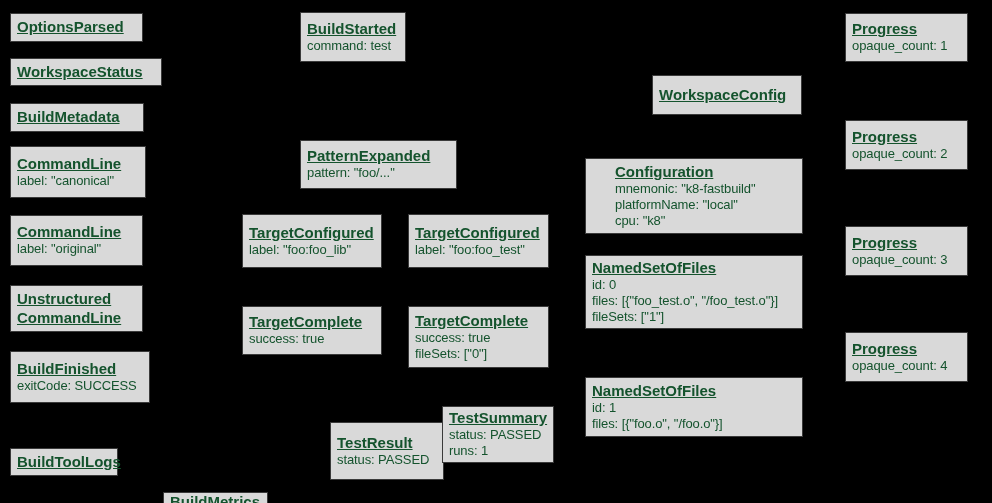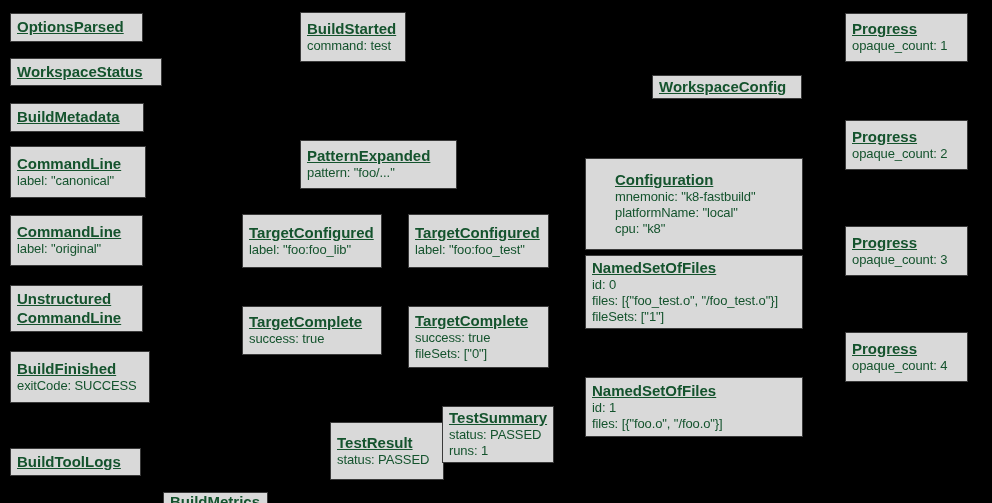--- a/index.html
+++ b/index.html
@@ -71,21 +71,21 @@
   <div class="node" style="left:10px; top:285px; width:133px; height:47px;">
     <div class="node-title">Unstructured</div>
     <div class="node-title">CommandLine</div>
   </div>
 
   <div class="node" style="left:10px; top:351px; width:140px; height:52px;">
     <div class="node-title">BuildFinished</div>
     <div class="node-detail">exitCode: SUCCESS</div>
   </div>
 
-  <div class="node" style="left:10px; top:448px; width:131px; height:28px;">
+  <div class="node" style="left:10px; top:448px; width:108px; height:28px;">
     <div class="node-title">BuildToolLogs</div>
   </div>
 
   <div class="node" style="left:163px; top:448px; width:105px; height:20px;margin-top:44px;">
     <div class="node-title">BuildMetrics</div>
   </div>
 
   <div class="node" style="left:300px; top:12px; width:106px; height:50px;">
     <div class="node-title">BuildStarted</div>
     <div class="node-detail">command: test</div>
@@ -121,25 +121,25 @@
     <div class="node-title">TestResult</div>
     <div class="node-detail">status: PASSED</div>
   </div>
 
   <div class="node" style="left:442px; top:406px; width:112px; height:57px;">
     <div class="node-title">TestSummary</div>
     <div class="node-detail">status: PASSED</div>
     <div class="node-detail">runs: 1</div>
   </div>
 
-  <div class="node" style="left:652px; top:75px; width:150px; height:24px;">
+  <div class="node" style="left:652px; top:75px; width:150px; height:40px;">
     <div class="node-title">WorkspaceConfig</div>
   </div>
 
-  <div class="node" style="left:585px; top:158px; width:218px; height:92px;padding-left:29px;">
+  <div class="node" style="left:585px; top:158px; width:218px; height:76px;padding-left:29px;">
     <div class="node-title">Configuration</div>
     <div class="node-detail">mnemonic: "k8-fastbuild"</div>
     <div class="node-detail">platformName: "local"</div>
     <div class="node-detail">cpu: "k8"</div>
   </div>
 
   <div class="node" style="left:585px; top:255px; width:218px; height:74px;">
     <div class="node-title">NamedSetOfFiles</div>
     <div class="node-detail">id: 0</div>
     <div class="node-detail">files: [{"foo_test.o", "/foo_test.o"}]</div>

